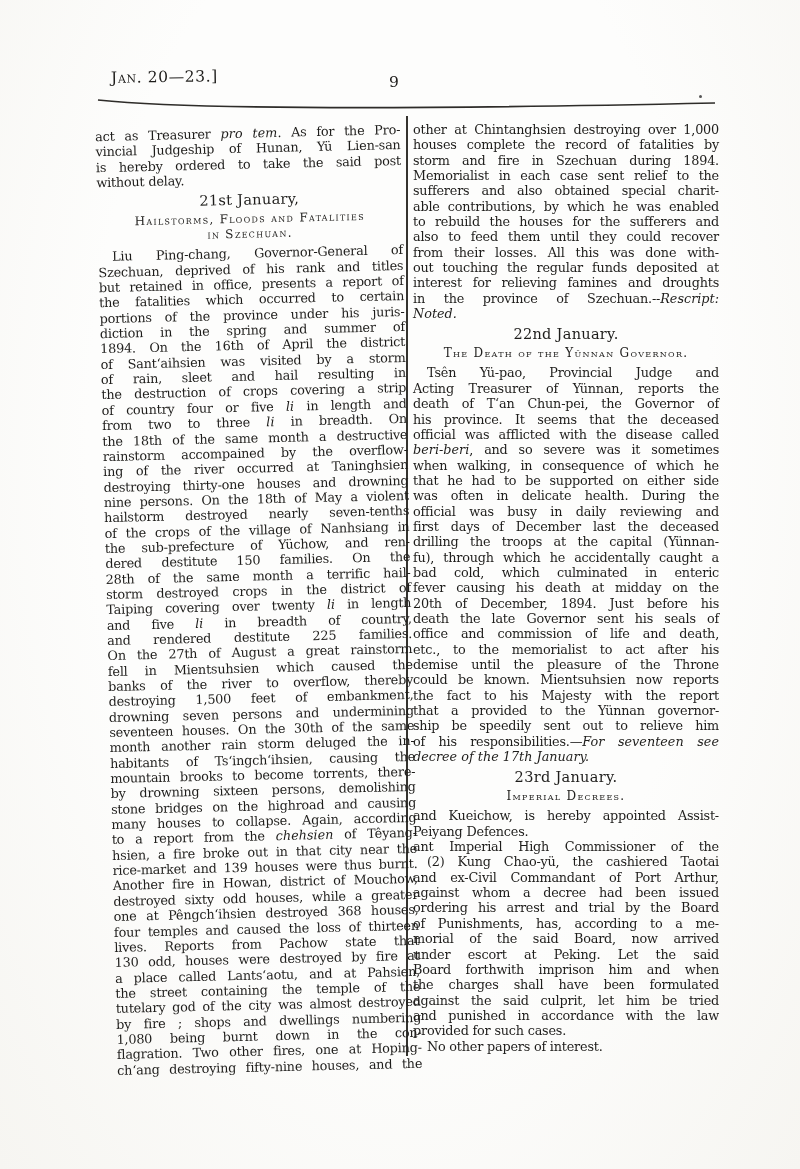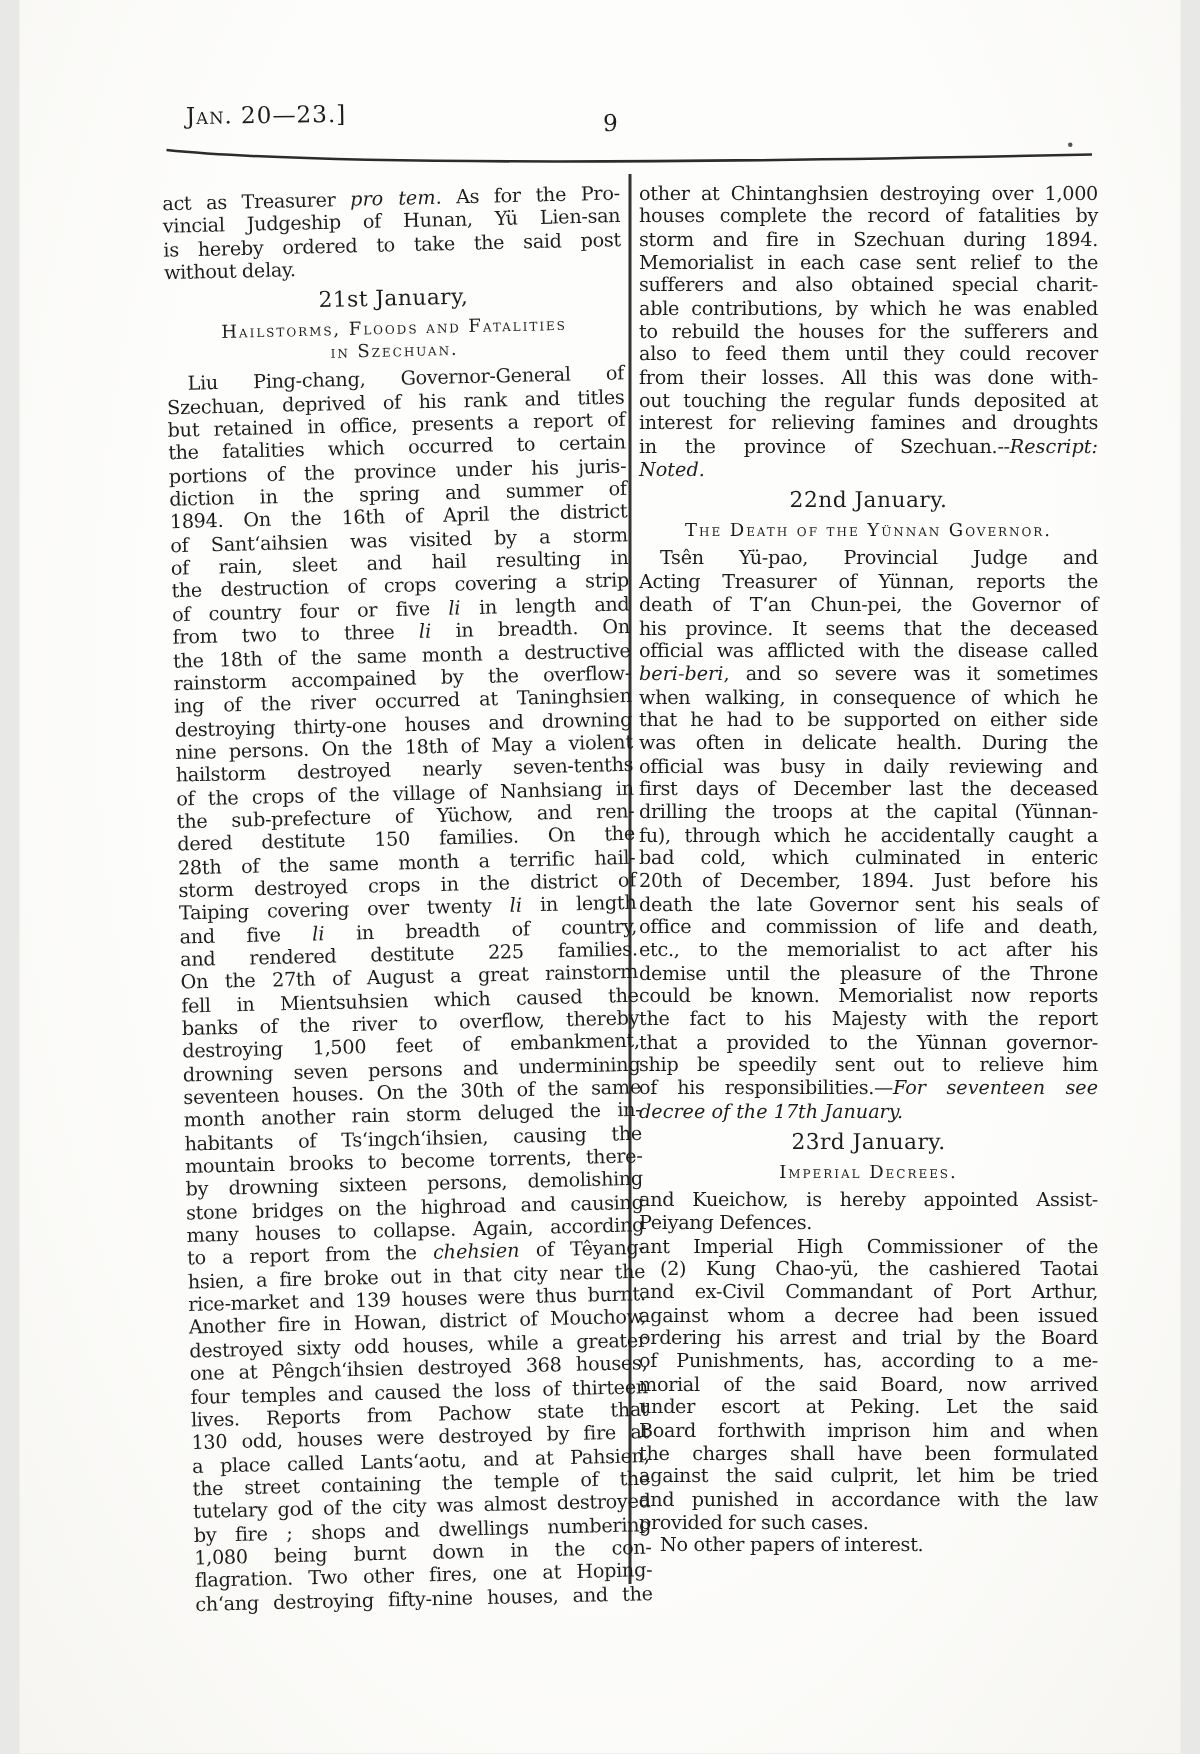--- a/index.html
+++ b/index.html
@@ -1,20 +1,20 @@
 <!DOCTYPE html>
 <html><head>
 <meta charset="utf-8">
 <title>Scanned page</title>
 <style>
   html,body{margin:0;padding:0;background:#e8e8e6;}
   .page{
-    position:relative;width:742px;height:1169px;margin:0 auto;overflow:hidden;
+    position:relative;width:800px;height:1169px;margin:0 auto;overflow:hidden;
     background:radial-gradient(ellipse at 50% 38%, #fdfdfc 55%, #f6f5f1 100%);
-    font-family:"DejaVu Serif", serif;color:#1e1d1b;padding-left:32px;
+    font-family:"DejaVu Serif", serif;color:#1e1d1b;
   }
   .hdr-left{
     position:absolute;left:111px;top:68px;font-size:15.5px;
     font-variant:small-caps;letter-spacing:.6px;transform:rotate(-.8deg);
   }
   .hdr-page{position:absolute;left:389px;top:73px;font-size:15.5px;}
   .hdr-rule{position:absolute;left:96px;top:93px;}
   .artifact-dot{position:absolute;left:699px;top:95px;width:3px;height:3px;border-radius:50%;background:#555;}
   .divider{position:absolute;left:406px;top:116px;width:1.5px;height:940px;background:#35332f;}
   .columns{position:absolute;left:95px;top:122px;width:624px;display:flex;}
@@ -144,26 +144,27 @@
         <div class="line">official was afflicted with the disease called</div>
         <div class="line"><i>beri-beri</i>, and so severe was it sometimes</div>
         <div class="line">when walking, in consequence of which he</div>
         <div class="line">that he had to be supported on either side</div>
         <div class="line">was often in delicate health. During the</div>
         <div class="line">official was busy in daily reviewing and</div>
         <div class="line">first days of December last the deceased</div>
         <div class="line">drilling the troops at the capital (Yünnan-</div>
         <div class="line">fu), through which he accidentally caught a</div>
         <div class="line">bad cold, which culminated in enteric</div>
+        <div class="line">fever causing his death at midday on the</div>
         <div class="line">20th of December, 1894. Just before his</div>
         <div class="line">death the late Governor sent his seals of</div>
         <div class="line">office and commission of life and death,</div>
         <div class="line">etc., to the memorialist to act after his</div>
         <div class="line">demise until the pleasure of the Throne</div>
-        <div class="line">could be known. Memorialist now reports</div>
+        <div class="line">could be known. Mientsuhsien now reports</div>
         <div class="line">the fact to his Majesty with the report</div>
         <div class="line">that a provided to the Yünnan governor-</div>
         <div class="line">ship be speedily sent out to relieve him</div>
         <div class="line">of his responsibilities.—<i>For seventeen see</i></div>
         <div class="line last"><i>decree of the 17th January.</i></div>
         <div class="date-heading">23rd January.</div>
         <div class="caps-heading">
           <div>Imperial Decrees.</div>
         </div>
         <div class="line">and Kueichow, is hereby appointed Assist-</div>

